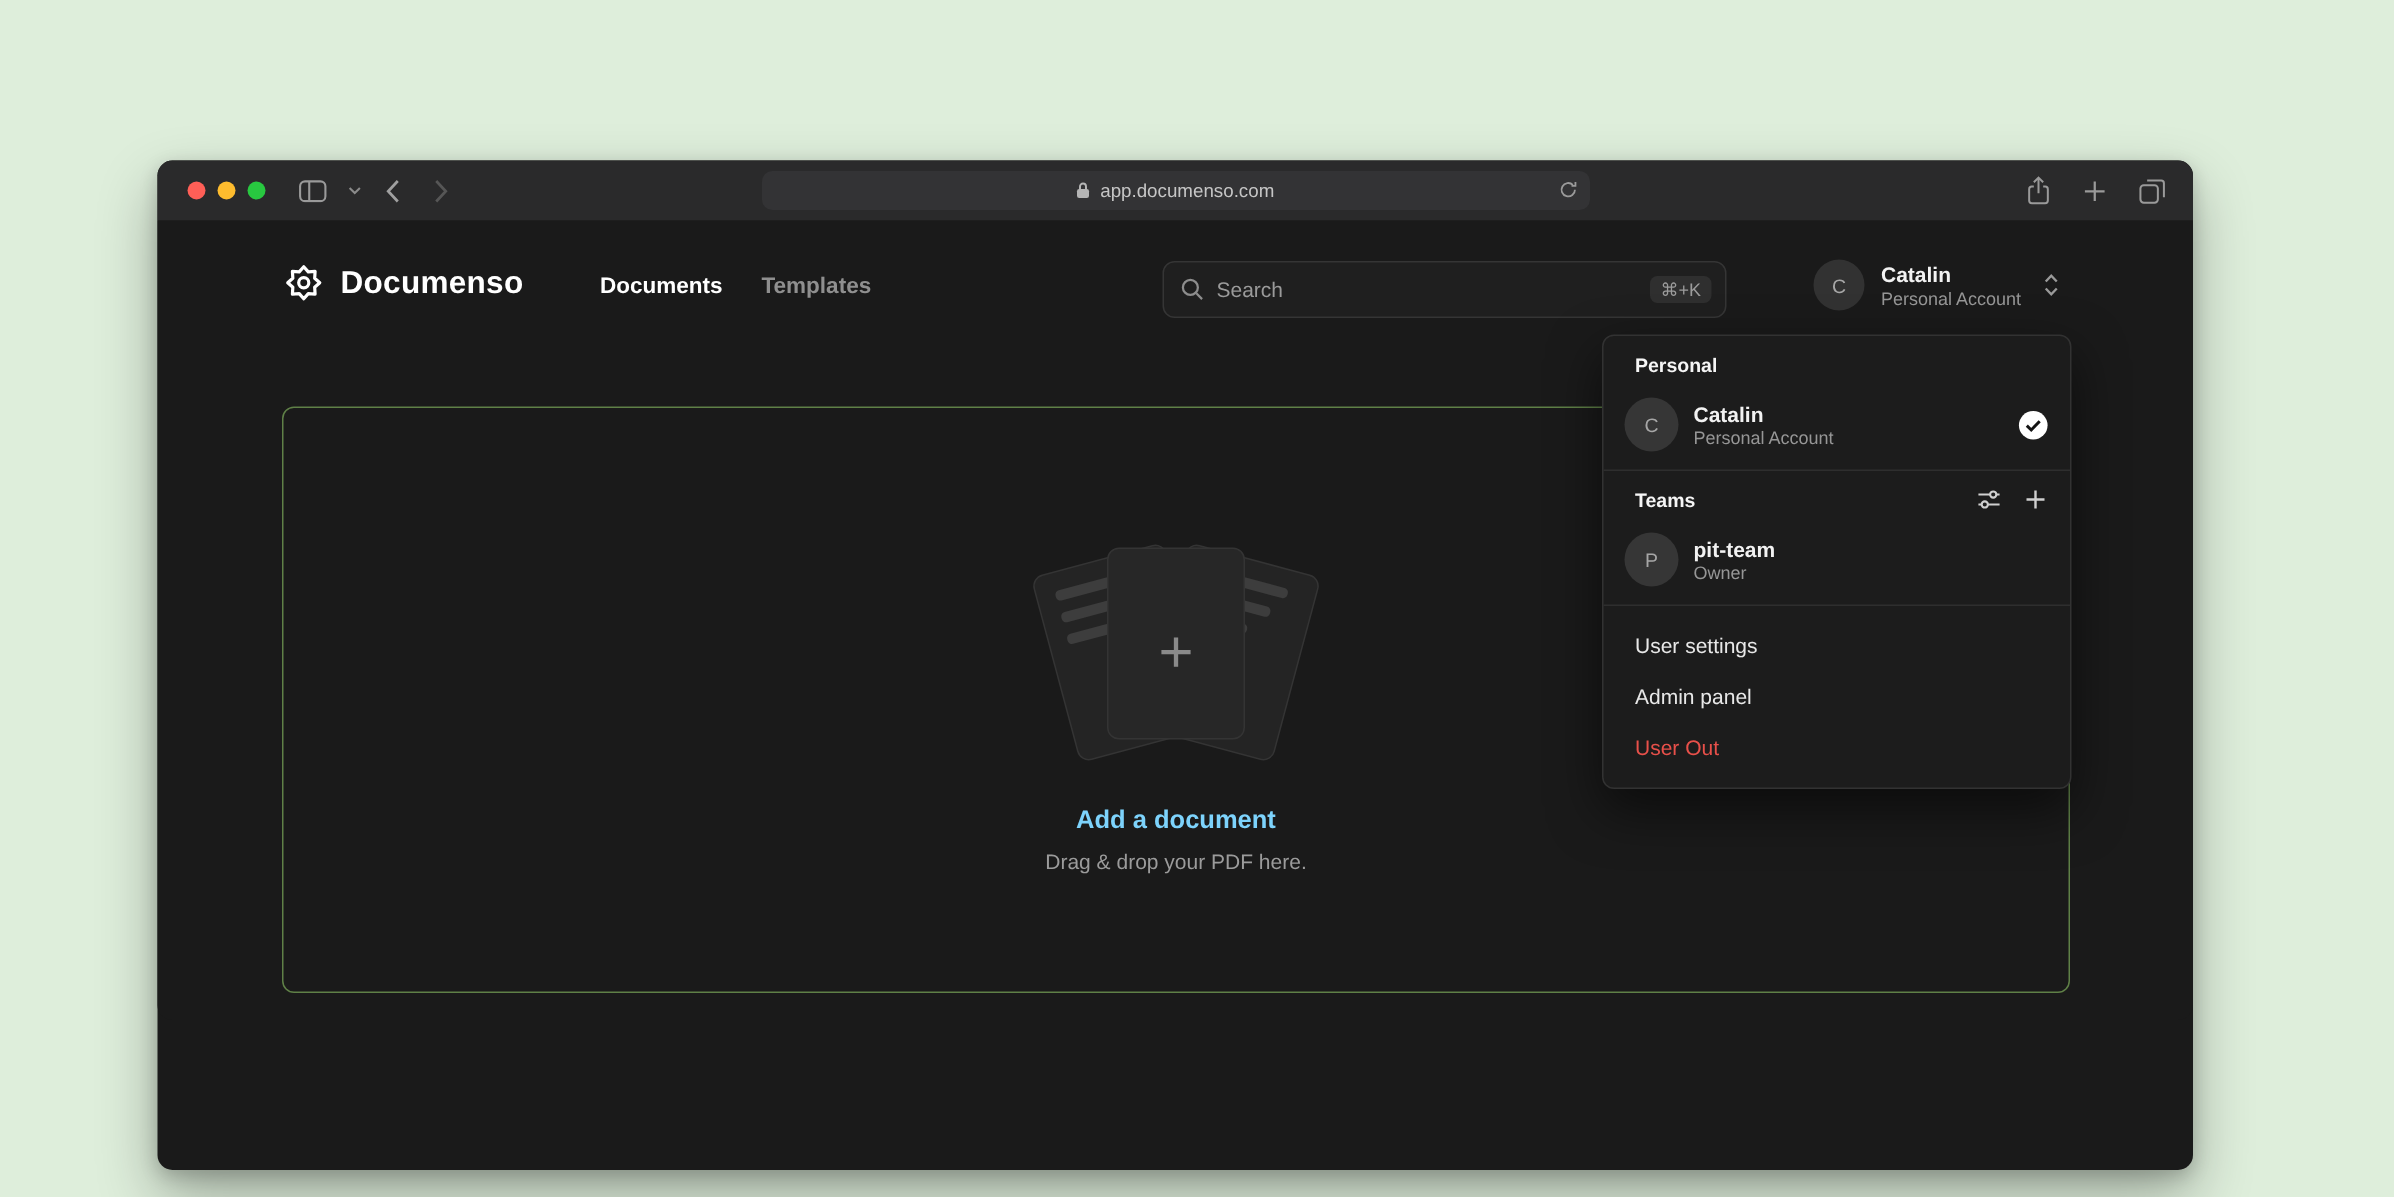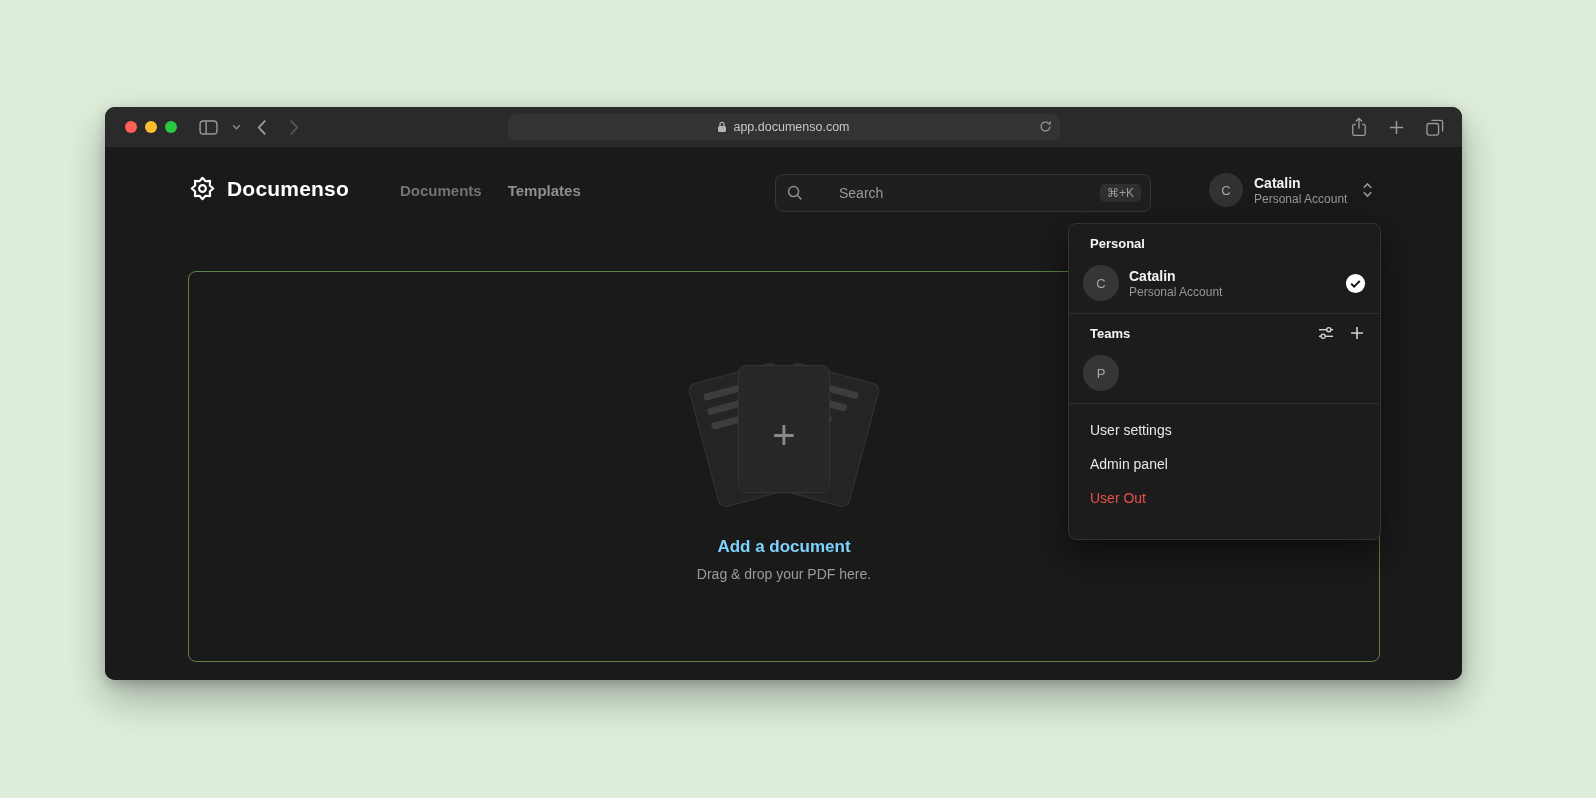--- a/index.html
+++ b/index.html
@@ -5,21 +5,21 @@
   * { margin:0; padding:0; box-sizing:border-box; }
   html,body { width:1596px; height:798px; overflow:hidden; }
   body {
     background:#deeedb;
     font-family:"Liberation Sans","DejaVu Sans",sans-serif;
     -webkit-font-smoothing:antialiased;
   }
 
   
   .window {
-    position:absolute; left:105px; top:107px; width:1357px; height:573px;
+    position:absolute; left:105px; top:107px; width:1357px; height:673px;
     border-radius:10px; background:#1a1a1a;
     box-shadow:0 18px 40px rgba(0,0,0,.30), 0 4px 12px rgba(0,0,0,.18);
   }
   .toolbar {
     position:relative; height:40px; background:#2a2a2b;
     border-radius:10px 10px 0 0;
   }
   .traffic { position:absolute; left:20px; top:14px; display:flex; gap:8px; }
   .light { width:12px; height:12px; border-radius:50%; }
   .light.red { background:#ff5f57; }
@@ -44,30 +44,30 @@
   .page {
     position:relative; height:533px; background:#1a1a1a;
     border-radius:0 0 10px 10px; overflow:visible;
   }
 
   .brand { position:absolute; left:84px; top:28px; display:flex; align-items:center; gap:11px; }
   .brand-name { color:#fff; font-size:21px; font-weight:700; letter-spacing:.2px; }
 
   .main-nav { position:absolute; left:295px; top:35px; display:flex; gap:26px; }
   .nav-link { font-size:15px; font-weight:600; color:#8f8f8f; cursor:pointer; }
-  .nav-link.active { color:#737373; }
+  .nav-link.active { color:#ffffff; }
 
   .searchbox {
     position:absolute; left:670px; top:27px; width:376px; height:38px;
     border:1px solid #353535; background:#1f1f1f; border-radius:8px;
     display:flex; align-items:center; padding:0 9px 0 11px; gap:8px;
   }
   .searchbox input {
     flex:1; background:transparent; border:none; outline:none;
-    color:#22c55e; font-size:14px; font-family:inherit;margin-left:28px;
+    color:#22c55e; font-size:14px; font-family:inherit;
   }
   .searchbox input::placeholder { color:#9a9a9a; }
   .kbd-badge {
     background:#2f2f2f; color:#9c9c9c; font-size:12px; border-radius:5px;
     padding:3px 7px; line-height:1;
   }
 
   .account-trigger {
     position:absolute; left:1104px; top:26px; display:flex; align-items:center;
     gap:11px; cursor:pointer;
@@ -79,21 +79,21 @@
   }
   .acct-text .acct-name { color:#f2f2f2; font-size:14px; font-weight:700; line-height:17px; }
   .acct-text .acct-sub { color:#969696; font-size:12px; line-height:14px; }
   .acct-chevron { margin-left:4px; display:flex; }
 
   
   .menu {
     position:absolute; left:963px; top:76px; width:313px; z-index:10;
     background:#1c1c1c; border:1px solid #323232; border-radius:8px;
     box-shadow:0 14px 34px rgba(0,0,0,.55);
-    padding:10px 0 24px;
+    padding:10px 0 10px;
   }
   .menu-label { color:#f5f5f5; font-size:13px; font-weight:700; padding:2px 21px 9px; }
   .menu-row { display:flex; align-items:center; gap:10px; padding:5px 14px 9px; cursor:pointer; }
   .menu-row .avatar { width:36px; height:36px; background:#363636; }
   .row-text { flex:1; }
   .row-name { color:#f2f2f2; font-size:14px; font-weight:600; line-height:18px; }
   .row-sub { color:#969696; font-size:12px; line-height:15px; }
   .menu-divider { height:1px; background:#2e2e2e; margin:3px 0 9px; }
   .teams-head { display:flex; align-items:center; padding:2px 16px 9px 21px;gap:21px; }
   .teams-head .menu-label { padding:0; flex:1; }
@@ -278,20 +278,24 @@
           <span>
             <svg width="14" height="14" viewBox="0 0 14 14">
                 <path d="M7 1v12M1 7h12" stroke="#d0d0d0" stroke-width="1.6"></path>
               </svg>
           </span>
         </span>
       </div>
 
       <div class="menu-row">
         <span class="avatar">P</span>
+        <span class="row-text">
+          <div class="row-name">pit-team</div>
+          <div class="row-sub">Owner</div>
+        </span>
       </div>
 
       <div class="menu-divider"></div>
 
       <div class="menu-item">User settings</div>
       <div class="menu-item">Admin panel</div>
       <div class="menu-item danger">User Out</div>
     </div>
 
     <div class="dropzone">

